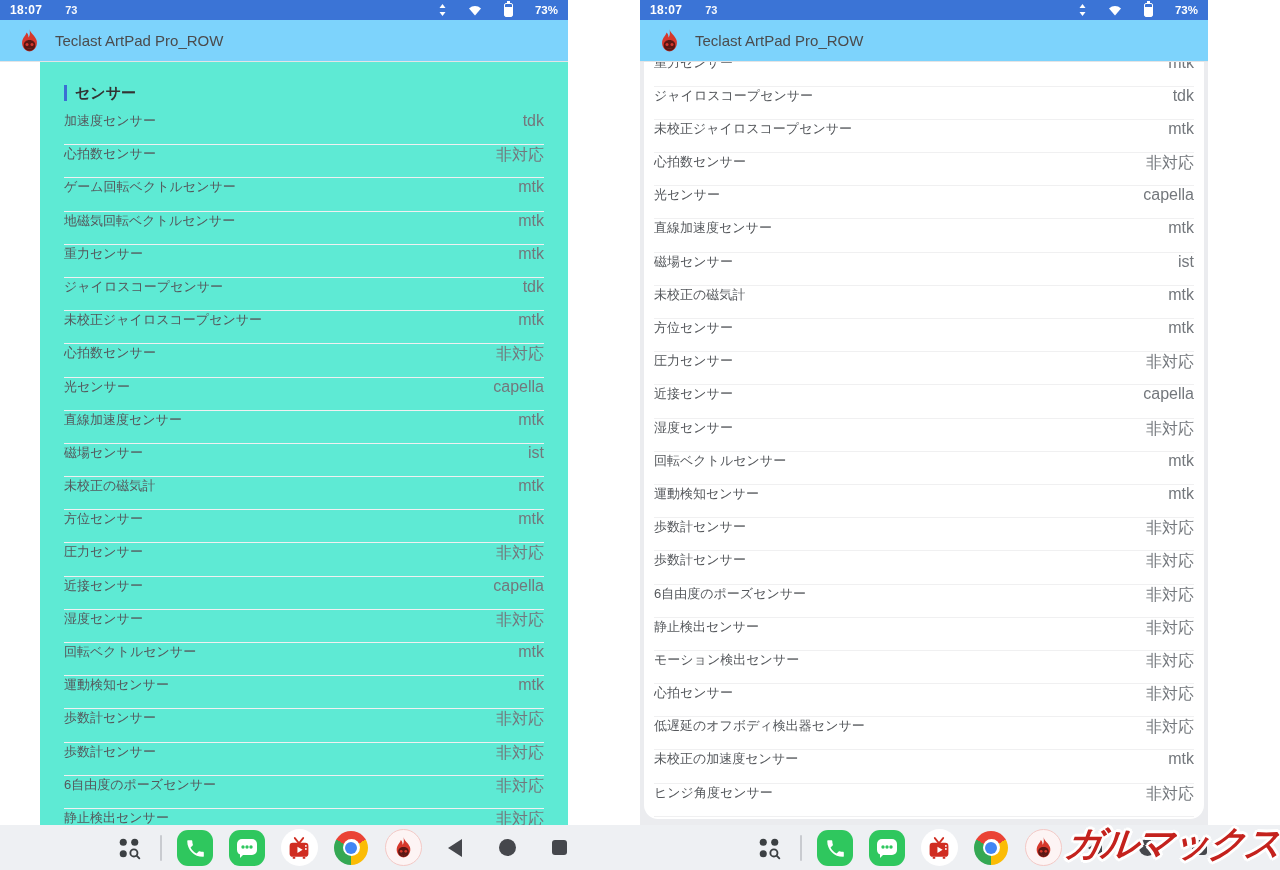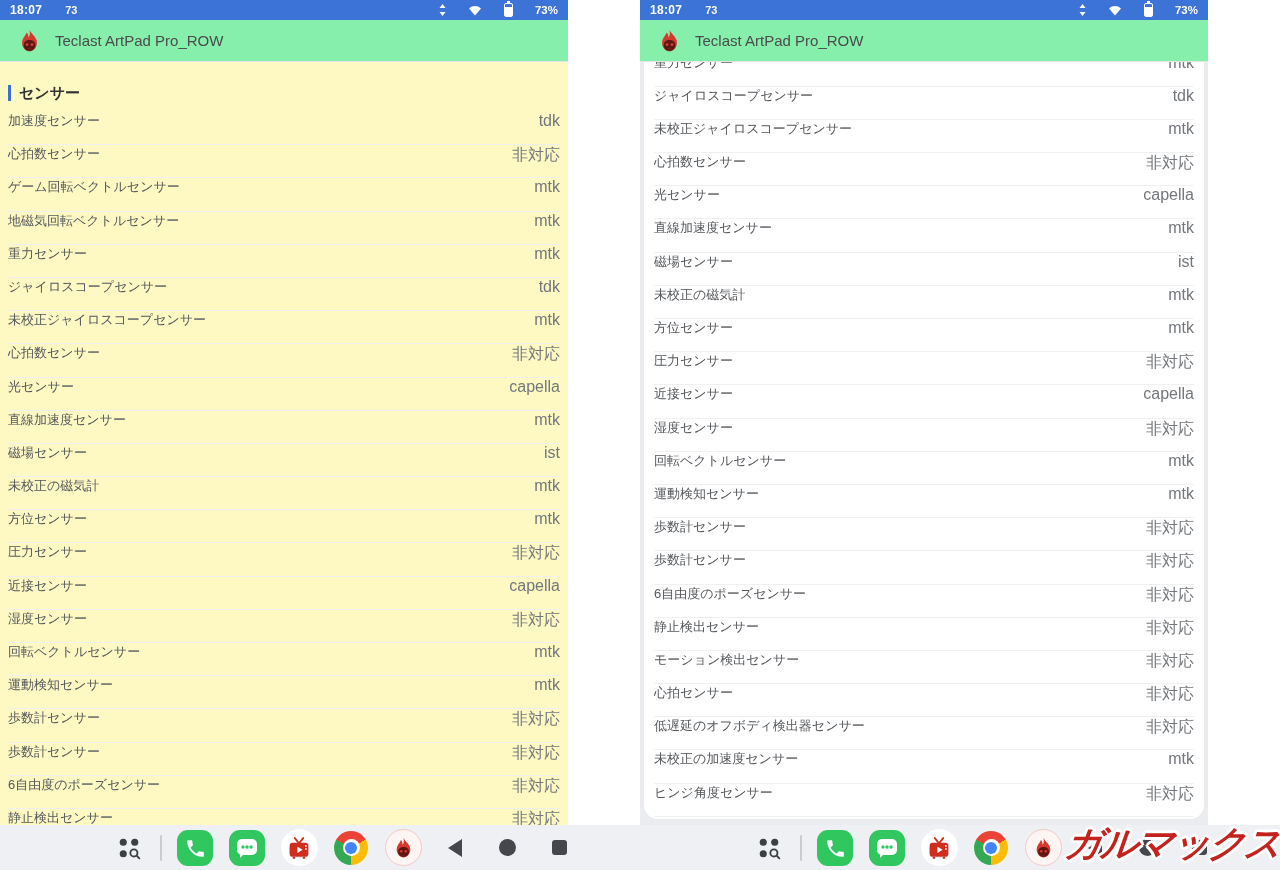--- a/index.html
+++ b/index.html
@@ -14,28 +14,28 @@
   .statusbar { position:absolute; top:0; left:0; right:0; height:20px; background:#3b74d6;
                color:#fff; display:flex; align-items:center; padding:0 10px; font-size:12px; z-index:3; }
   .sb-time { font-weight:bold; letter-spacing:.3px; }
   .sb-note { margin-left:23px; font-size:11px; font-weight:bold; opacity:.95; }
   .sb-right { margin-left:auto; display:flex; align-items:center; gap:22px; }
   .sb-batt { width:9px; height:14px; border:1.5px solid #fff; border-radius:2px; position:relative; background:linear-gradient(to top,#fff 73%,transparent 73%); }
   .sb-batt:before { content:""; position:absolute; top:-3px; left:2px; width:3px; height:2px; background:#fff; }
   .sb-pct { font-size:11.5px; font-weight:bold; }
 
   
-  .appbar { position:absolute; top:20px; left:0; right:0; height:42px; background:#86efac;
+  .appbar { position:absolute; top:20px; left:0; right:0; height:42px; background:#7dd3fc;
             border-bottom:1px solid #e4e4e6; display:flex; align-items:center; padding:0 16px; z-index:3; }
   .appbar-icon { width:27px; height:27px; margin-right:12px; }
   .appbar-title { font-size:15px; color:#4b4b4d; }
 
   
   .content { position:absolute; top:62px; left:0; right:0; bottom:45px; overflow:hidden; }
-  #screen-left .content { background:#fef9c3; padding:0 8px; }
+  #screen-left .content { background:#5eead4; padding:0 24px;margin-left:40px; }
   #screen-right .content { background:#ebecef; }
 
   .section-head { height:50px; display:flex; align-items:center; padding-top:12px; }
   .section-accent { width:3px; height:16px; background:#3b6fd4; margin-right:8px; }
   .section-title { font-size:15px; font-weight:bold; color:#333; }
 
   .row { height:33.2px; display:flex; justify-content:space-between;
          border-bottom:1px solid #f0f0f1; }
   .row-label { font-size:13px; color:#55585c; }
   .row-value { font-size:16px; color:#73777c; }

